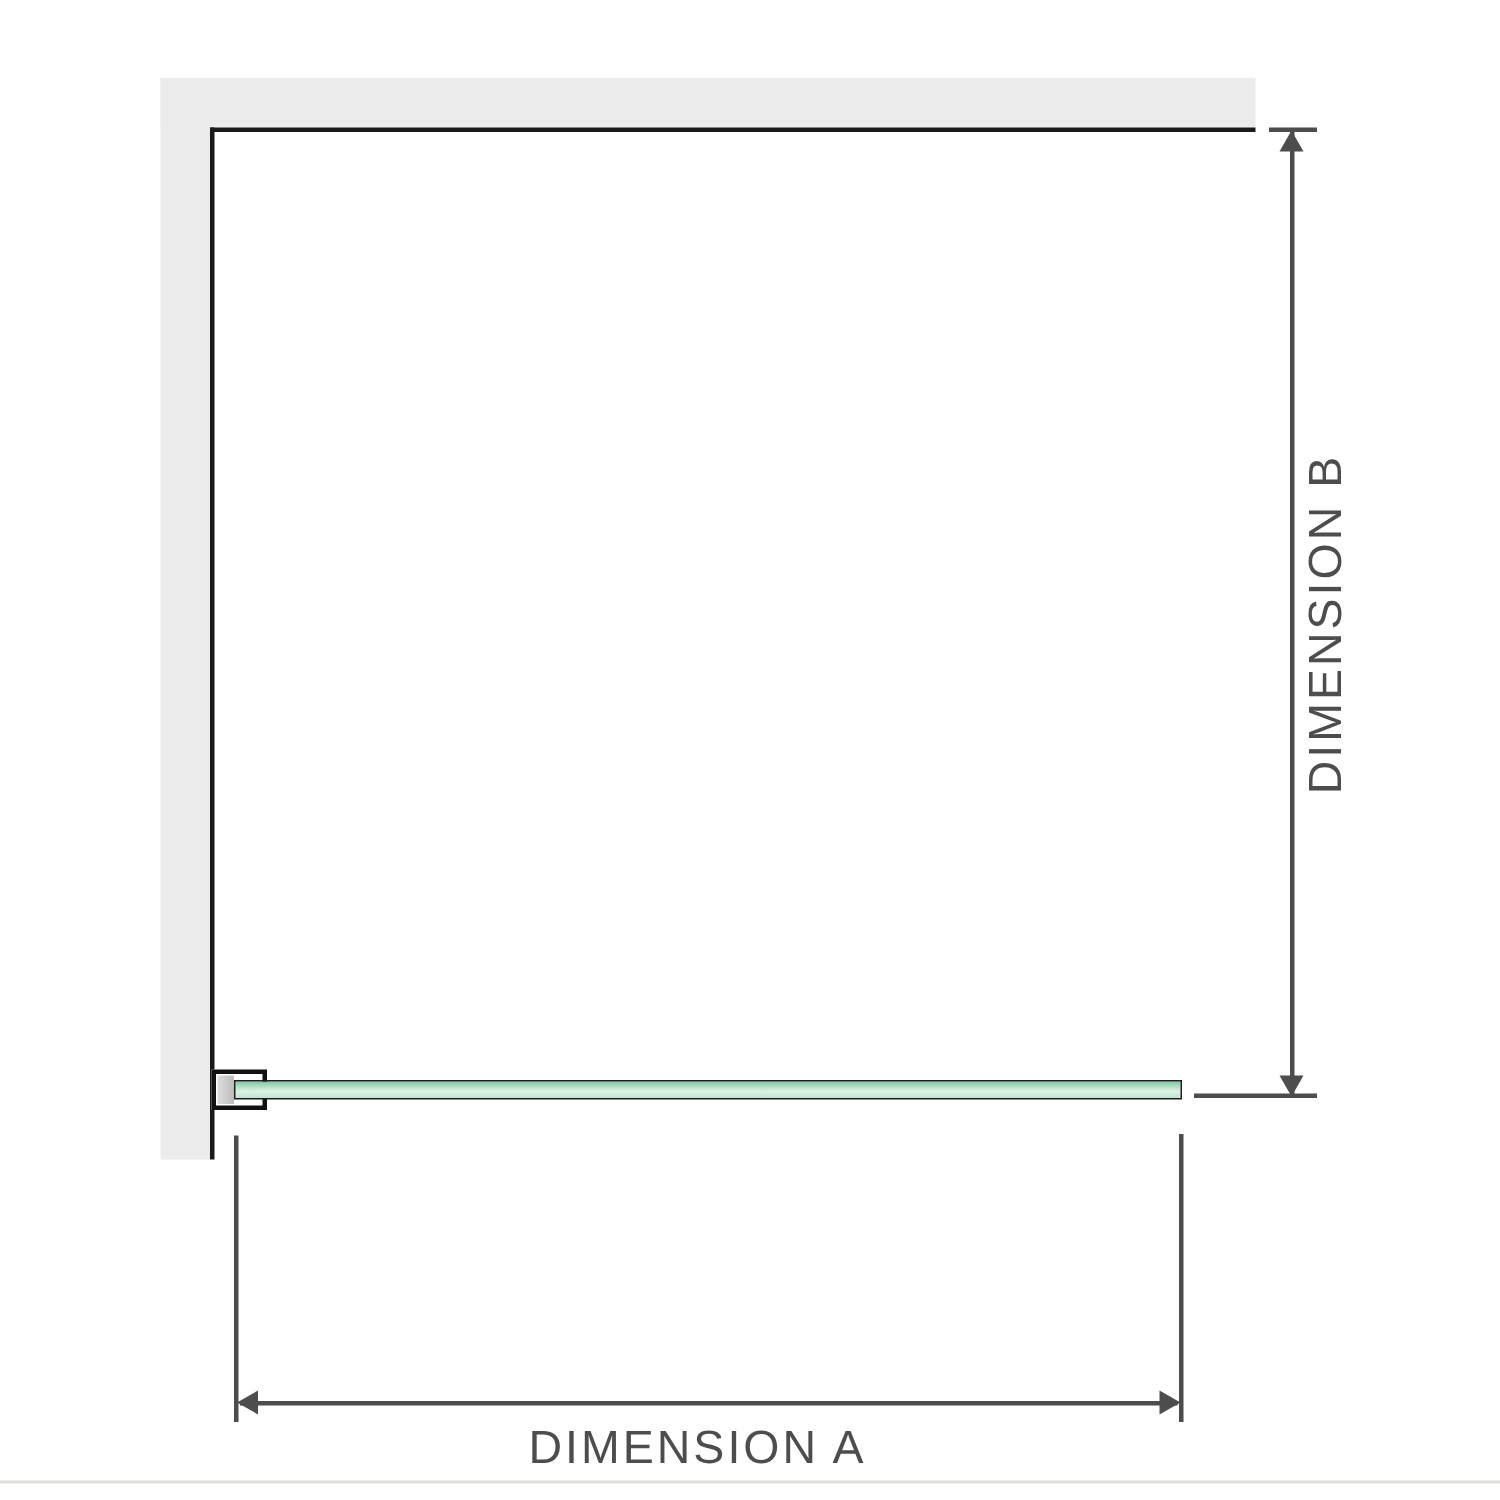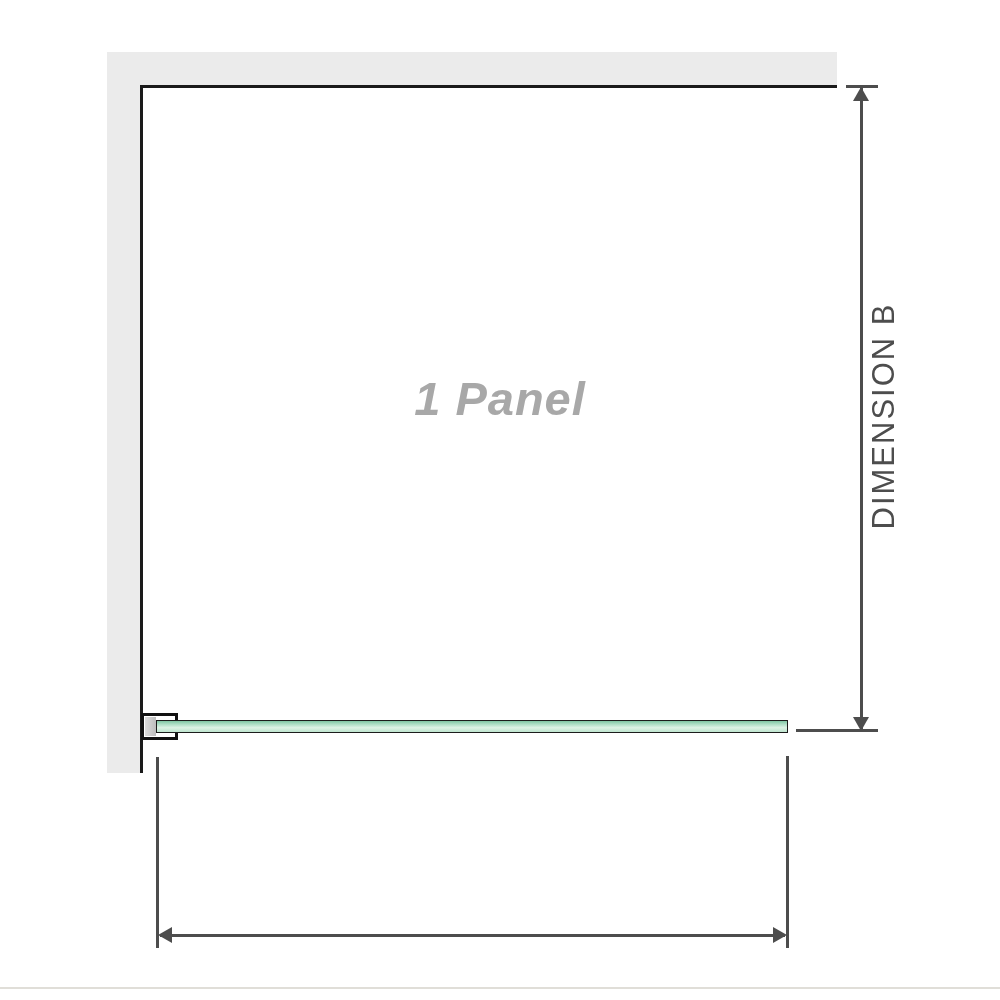--- a/index.html
+++ b/index.html
@@ -95,35 +95,35 @@
 </head>
 <body>
 
 <div class="canvas">
 
   <div class="abs wall-top"></div>
   <div class="abs wall-left"></div>
   <div class="abs wall-edge-top"></div>
   <div class="abs wall-edge-left"></div>
 
-  <div class="abs panel-label">1 Panel</div>
 
   <div class="abs bracket"></div>
   <div class="abs bracket-pad"></div>
 
   <div class="abs glass"></div>
 
   <div class="abs dim dimb-tick-top"></div>
   <div class="abs dim dimb-tick-bottom"></div>
   <div class="abs dim dimb-line"></div>
   <div class="abs arrow-up"></div>
   <div class="abs arrow-down"></div>
   <div class="abs dim-label dimb-label">DIMENSION B</div>
 
   <div class="abs dim dima-ext-left"></div>
   <div class="abs dim dima-ext-right"></div>
   <div class="abs dim dima-line"></div>
   <div class="abs arrow-left"></div>
   <div class="abs arrow-right"></div>
+  <div class="abs dim-label dima-label">DIMENSION A</div>
 
   <div class="abs baseline"></div>
 
 </div>
 
 </body></html>

